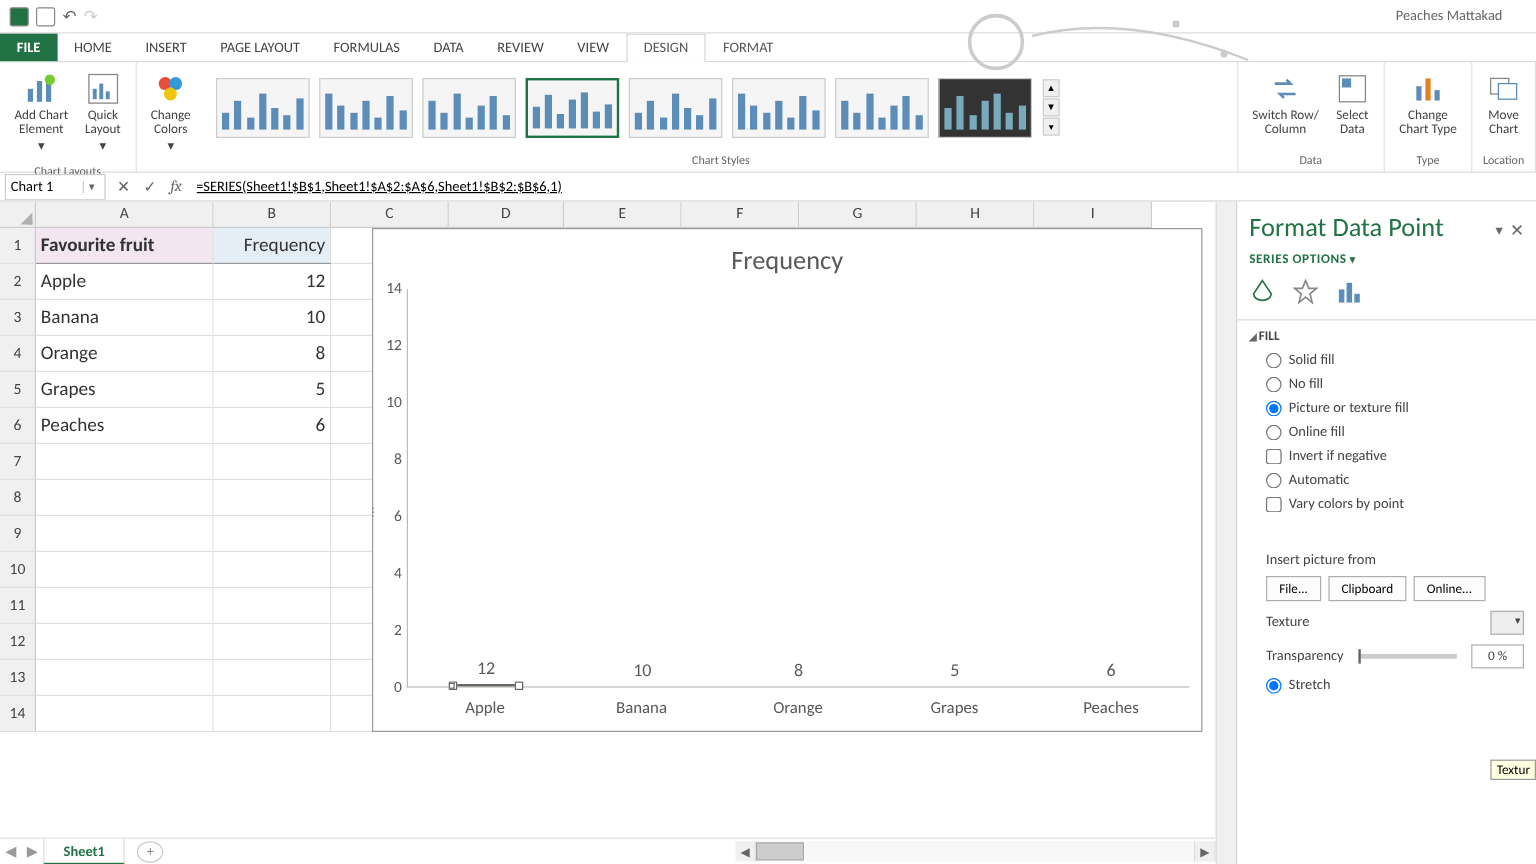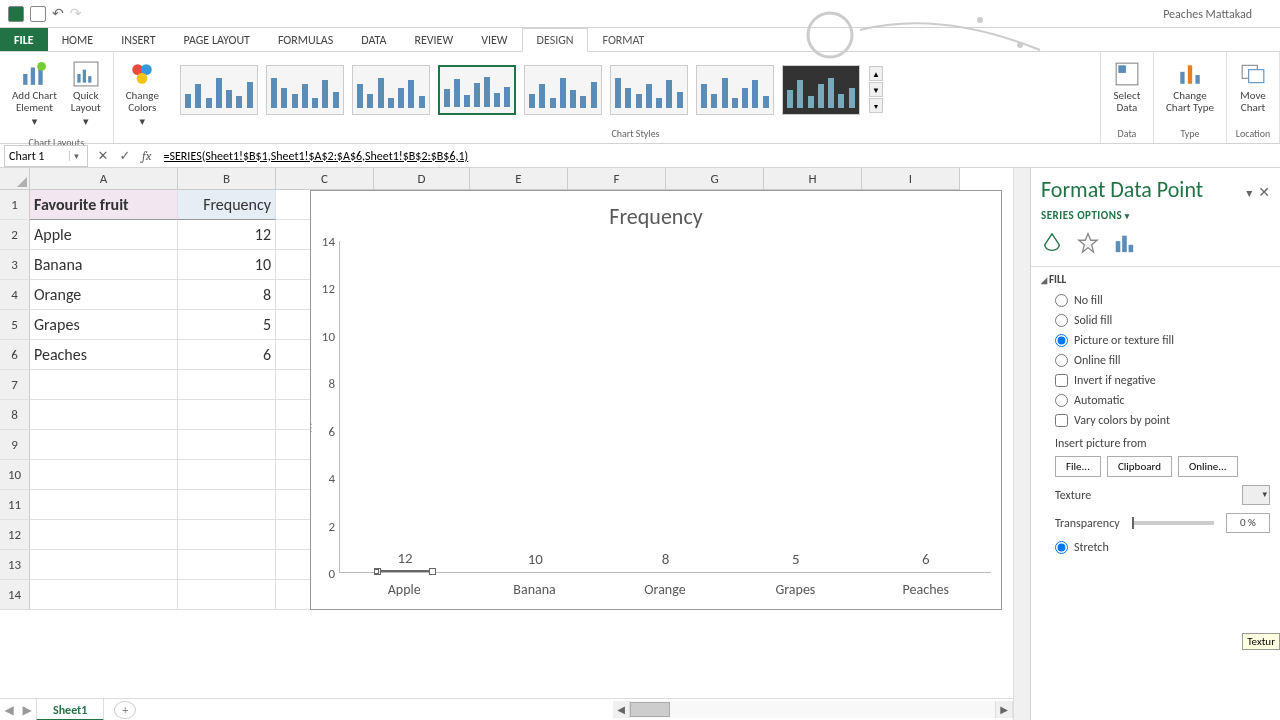--- a/index.html
+++ b/index.html
@@ -99,21 +99,21 @@
 .fp-subtitle { font-size: 11px; font-weight: 700; color: #217346; letter-spacing: 0.5px; }
 .fp-subtitle::after { content: " ▾"; font-size: 9px; }
 .fp-icons { display: flex; gap: 14px; margin: 10px 0 12px 0; }
 .fp-icon { width: 22px; height: 22px; cursor: pointer; }
 .fp-section { font-size: 11px; font-weight: 600; color: #444; margin: 6px 0 4px 0; }
 .fp-section::before { content: "◢ "; font-size: 8px; color: #666; }
 .fp-opt { display: flex; align-items: center; gap: 6px; padding: 3px 0 3px 14px; font-size: 12px; color: #444; }
 .fp-opt input { margin: 0; }
 .fp-row { display: flex; align-items: center; gap: 6px; padding: 4px 0 4px 14px; font-size: 12px; color: #444; }
 .fp-btn { padding: 3px 10px; border: 1px solid #adadad; background: #fdfdfd; font-size: 11px; cursor: pointer; }
-.fp-label { font-size: 12px; color: #444; padding: 6px 0 2px 14px; }
+.fp-label { font-size: 12px; color: #444; padding: 6px 0 2px 14px; margin-top: 24px; }
 .fp-texture-dd { width: 28px; height: 20px; border: 1px solid #adadad; margin-left: auto; background: #eee; position: relative; cursor: pointer; }
 .fp-texture-dd::after { content: "▾"; position: absolute; right: 2px; top: 2px; font-size: 9px; }
 .fp-slider { flex: 1; height: 4px; background: #ccc; position: relative; margin: 0 6px; }
 .fp-slider::before { content: ""; position: absolute; left: 0; top: -4px; width: 2px; height: 12px; background: #666; }
 .fp-spin { width: 44px; height: 20px; border: 1px solid #adadad; font-size: 11px; text-align: center; line-height: 18px; }
 .tooltip { position: absolute; right: 0; bottom: 70px; background: #ffffe1; border: 1px solid #999; padding: 1px 4px; font-size: 11px; }
 .resize-handle { position: absolute; left: -4px; top: 280px; width: 6px; height: 8px; }
 .resize-handle::before { content: "⋮"; color: #888; font-size: 10px; }
 </style>
 </head>
@@ -271,20 +271,29 @@
         <div class="style-scroll">
           <div class="style-scroll-btn">▲</div>
           <div class="style-scroll-btn">▼</div>
           <div class="style-scroll-btn">▾</div>
         </div>
       </div>
     <div class="rgroup-label">Chart Styles</div>
   </div>
   <div class="rgroup">
     <div class="rgroup-content">
+      <div class="rbtn">
+        <div class="rbtn-icon">
+            <svg viewBox="0 0 24 24">
+              <path d="M4 8 h12 l-3 -3 M20 16 h-12 l3 3" stroke="#5b8db8" stroke-width="2" fill="none"></path>
+            </svg>
+          </div>
+        <span style="white-space:pre-line">Switch Row/
+Column</span>
+      </div>
       <div class="rbtn">
         <div class="rbtn-icon">
             <svg viewBox="0 0 24 24">
               <rect x="2" y="2" width="20" height="20" fill="none" stroke="#888"></rect>
               <rect x="4" y="4" width="7" height="7" fill="#5b8db8"></rect>
             </svg>
           </div>
         <span style="white-space:pre-line">Select
 Data</span>
       </div>
@@ -612,25 +621,25 @@
       <svg class="fp-icon" viewBox="0 0 24 24">
           <rect x="3" y="10" width="5" height="12" fill="#5b8db8"></rect>
           <rect x="10" y="4" width="5" height="18" fill="#5b8db8"></rect>
           <rect x="17" y="14" width="5" height="8" fill="#5b8db8"></rect>
         </svg>
     </div>
     <div style="border-top:1px solid #ddd;margin:0 -10px"></div>
     <div class="fp-section">FILL</div>
     <label class="fp-opt">
         <input type="radio" name="fill" style="">
+        <span>Solid fill</span>
+      </label>
+    <label class="fp-opt">
+        <input type="radio" name="fill" style="">
         <span>No fill</span>
-      </label>
-    <label class="fp-opt">
-        <input type="radio" name="fill" style="">
-        <span>Solid fill</span>
       </label>
     <label class="fp-opt">
         <input type="radio" name="fill" checked="" style="">
         <span>Picture or texture fill</span>
       </label>
     <label class="fp-opt">
         <input type="radio" name="fill" style="">
         <span>Online fill</span>
       </label>
     <label class="fp-opt">

